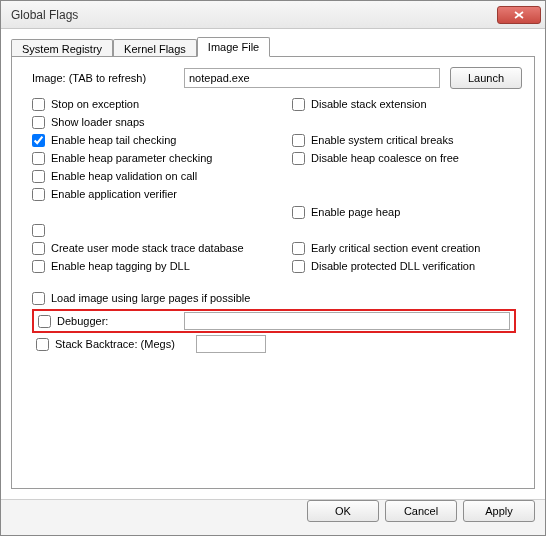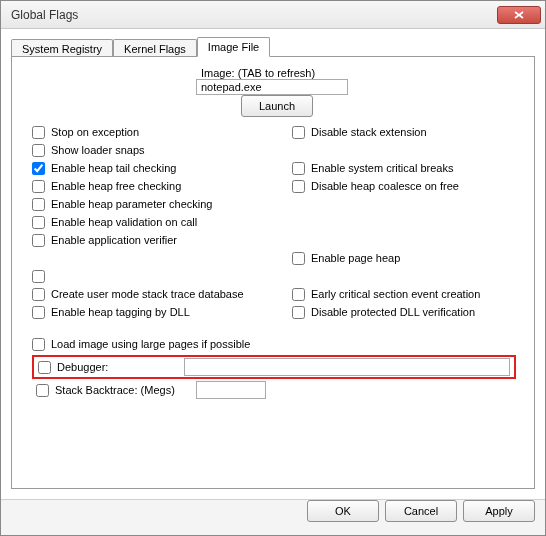--- a/index.html
+++ b/index.html
@@ -72,21 +72,20 @@
     border: 1px solid #9a9a9a;
     flex: 1;
     background: #fff;
     padding: 10px 12px 8px 20px;
     position: relative;
   }
   .row {
     display: flex;
     align-items: center;
     margin-bottom: 4px;
-    flex-direction: column;
   }
   .image-row { margin-bottom: 6px; }
   .image-label { width: 152px; }
   .image-input {
     flex: 1;
     height: 20px;
     border: 1px solid #aaa;
     padding: 1px 4px;
     font-family: inherit;
     font-size: 11px;
@@ -214,24 +213,20 @@
     </div>
 
     <div class="two-col gap-top">
       <div class="col col-left">
         <label class="check">
             <input type="checkbox" checked="" style="">
             <span>Enable heap tail checking</span>
           </label>
         <label class="check">
             <input type="checkbox" style="">
-            <span>Enable heap free checking</span>
-          </label>
-        <label class="check">
-            <input type="checkbox" style="">
             <span>Enable heap parameter checking</span>
           </label>
         <label class="check">
             <input type="checkbox" style="">
             <span>Enable heap validation on call</span>
           </label>
       </div>
       <div class="col">
         <label class="check">
             <input type="checkbox" style="">

